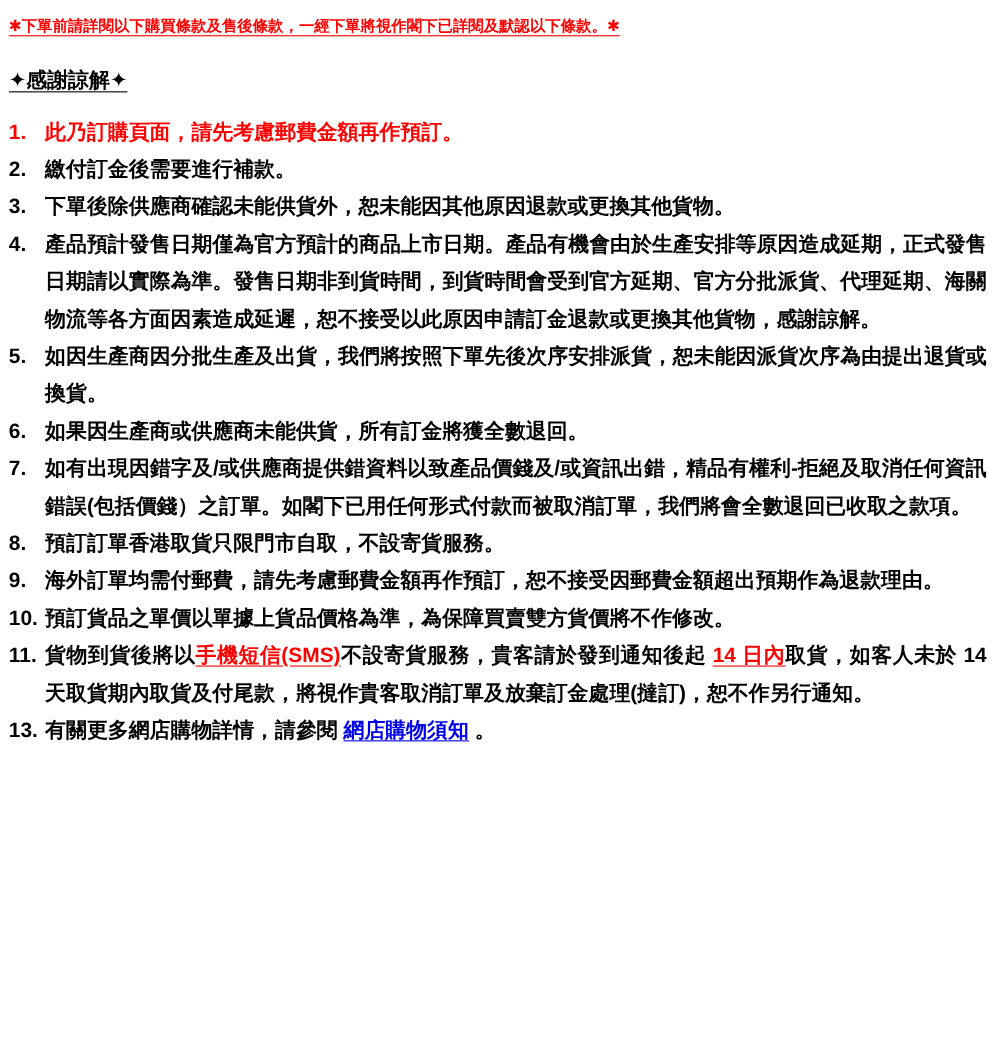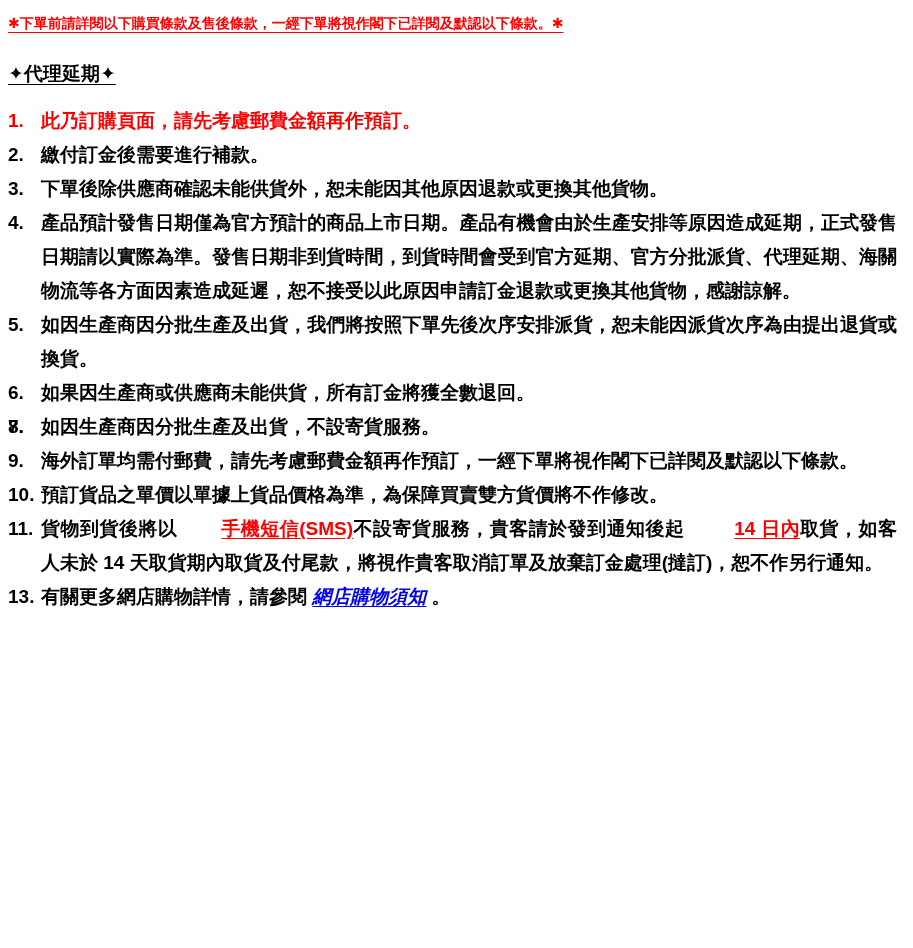--- a/index.html
+++ b/index.html
@@ -41,37 +41,35 @@
   .term > .num {
     position: absolute;
     left: 0;
     top: 0;
   }
   .term.red-item { color: #ff0000; }
   .hl-red {
     color: #ff0000;
     text-decoration: underline;
     text-underline-offset: 3px;
-    margin-left: 44px;
   }
   .link {
     color: #0000ee;
     text-decoration: underline;
     text-underline-offset: 3px;
     cursor: pointer;
-    font-style: italic;
   }
 </style>
 </head>
 <body>
 
 <div class="doc">
   <div class="title">✱下單前請詳閱以下購買條款及售後條款，一經下單將視作閣下已詳閱及默認以下條款。✱</div>
 
-  <div class="section-header">✦代理延期✦</div>
+  <div class="section-header">✦感謝諒解✦</div>
 
   <ol class="terms-list">
     <li class="term red-item">
       <span class="num">1.</span><span>此乃訂購頁面，請先考慮郵費金額再作預訂。</span>
     </li>
     <li class="term">
       <span class="num">2.</span><span>繳付訂金後需要進行補款。</span>
     </li>
     <li class="term">
       <span class="num">3.</span><span>下單後除供應商確認未能供貨外，恕未能因其他原因退款或更換其他貨物。</span>
@@ -79,27 +77,27 @@
     <li class="term">
       <span class="num">4.</span><span>產品預計發售日期僅為官方預計的商品上市日期。產品有機會由於生產安排等原因造成延期，正式發售日期請以實際為準。發售日期非到貨時間，到貨時間會受到官方延期、官方分批派貨、代理延期、海關物流等各方面因素造成延遲，恕不接受以此原因申請訂金退款或更換其他貨物，感謝諒解。</span>
     </li>
     <li class="term">
       <span class="num">5.</span><span>如因生產商因分批生產及出貨，我們將按照下單先後次序安排派貨，恕未能因派貨次序為由提出退貨或換貨。</span>
     </li>
     <li class="term">
       <span class="num">6.</span><span>如果因生產商或供應商未能供貨，所有訂金將獲全數退回。</span>
     </li>
     <li class="term">
-      <span class="num">7.</span>
+      <span class="num">7.</span><span>如有出現因錯字及/或供應商提供錯資料以致產品價錢及/或資訊出錯，精品有權利-拒絕及取消任何資訊錯誤(包括價錢）之訂單。如閣下已用任何形式付款而被取消訂單，我們將會全數退回已收取之款項。</span>
     </li>
     <li class="term">
-      <span class="num">8.</span><span>如因生產商因分批生產及出貨，不設寄貨服務。</span>
+      <span class="num">8.</span><span>預訂訂單香港取貨只限門市自取，不設寄貨服務。</span>
     </li>
     <li class="term">
-      <span class="num">9.</span><span>海外訂單均需付郵費，請先考慮郵費金額再作預訂，一經下單將視作閣下已詳閱及默認以下條款。</span>
+      <span class="num">9.</span><span>海外訂單均需付郵費，請先考慮郵費金額再作預訂，恕不接受因郵費金額超出預期作為退款理由。</span>
     </li>
     <li class="term">
       <span class="num">10.</span><span>預訂貨品之單價以單據上貨品價格為準，為保障買賣雙方貨價將不作修改。</span>
     </li>
     <li class="term">
       <span class="num">11.</span><span><span>貨物到貨後將以</span><span class="hl-red">手機短信(SMS)</span><span>不設寄貨服務，貴客請於發到通知後起 </span><span class="hl-red">14 日內</span><span>取貨，如客人未於 14 天取貨期內取貨及付尾款，將視作貴客取消訂單及放棄訂金處理(撻訂)，恕不作另行通知。</span></span>
     </li>
     <li class="term">
       <span class="num">13.</span><span><span>有關更多網店購物詳情，請參閱 </span><a class="link">網店購物須知</a><span> 。</span></span>
     </li>

